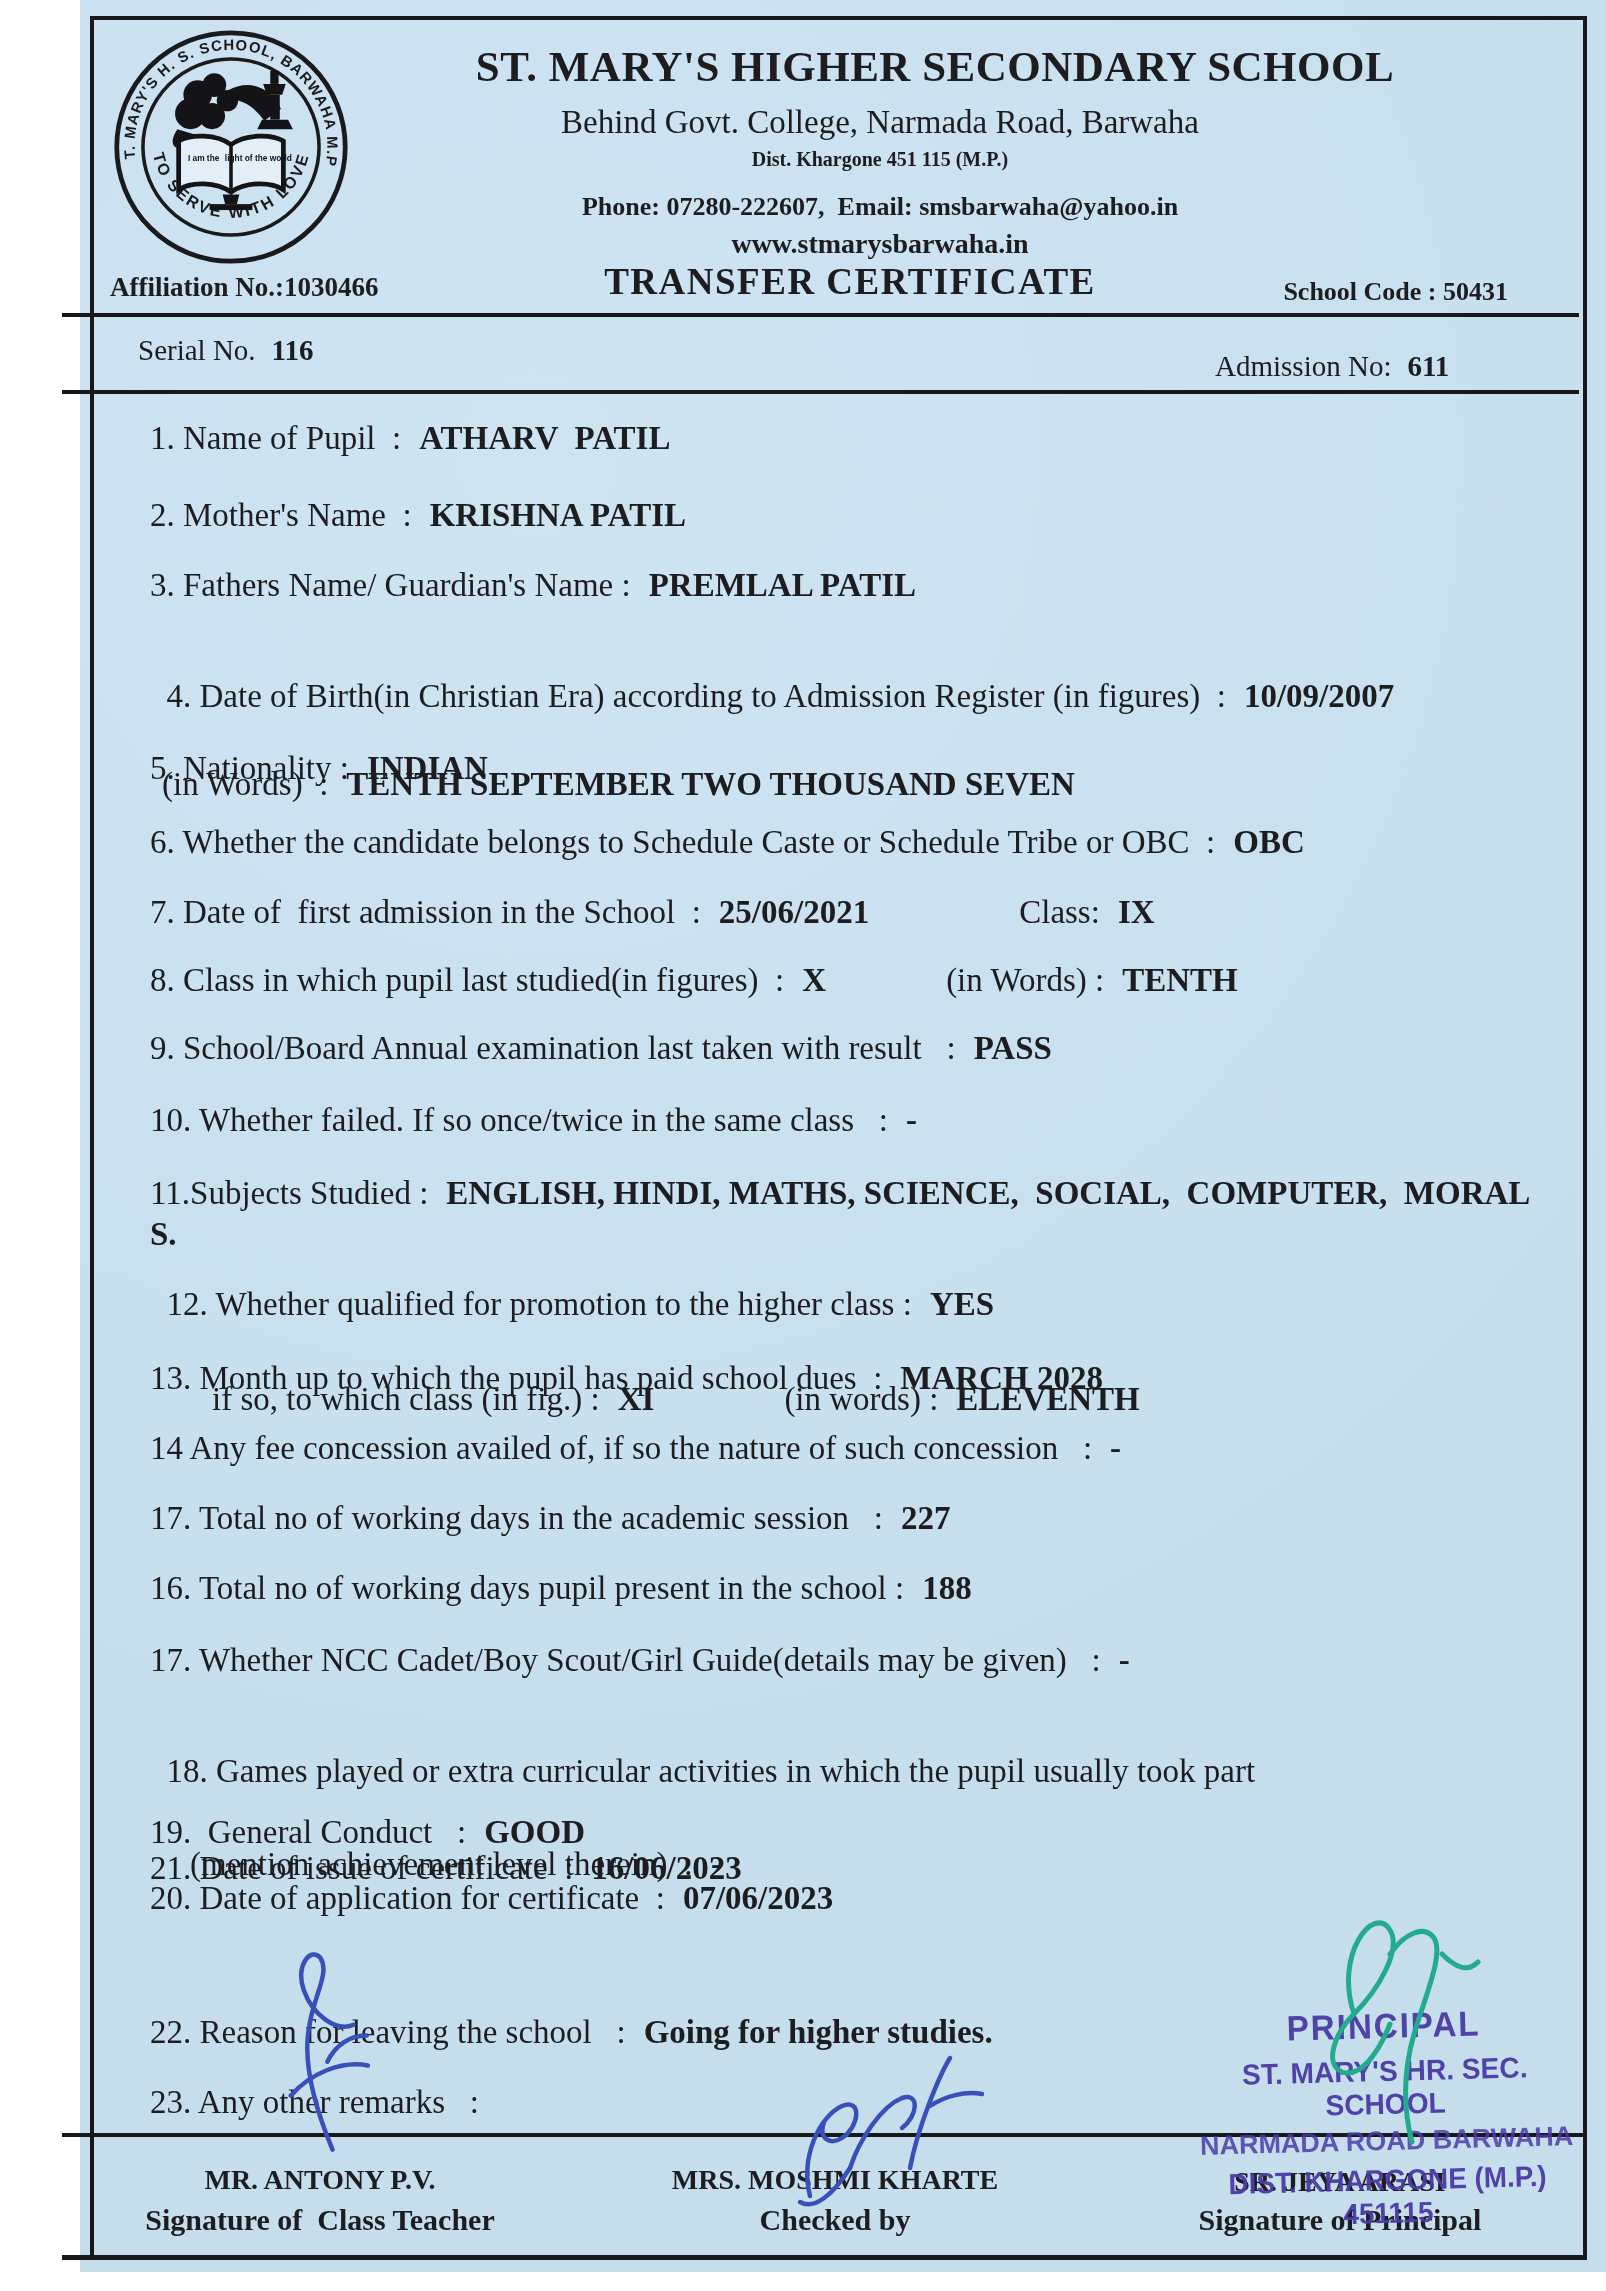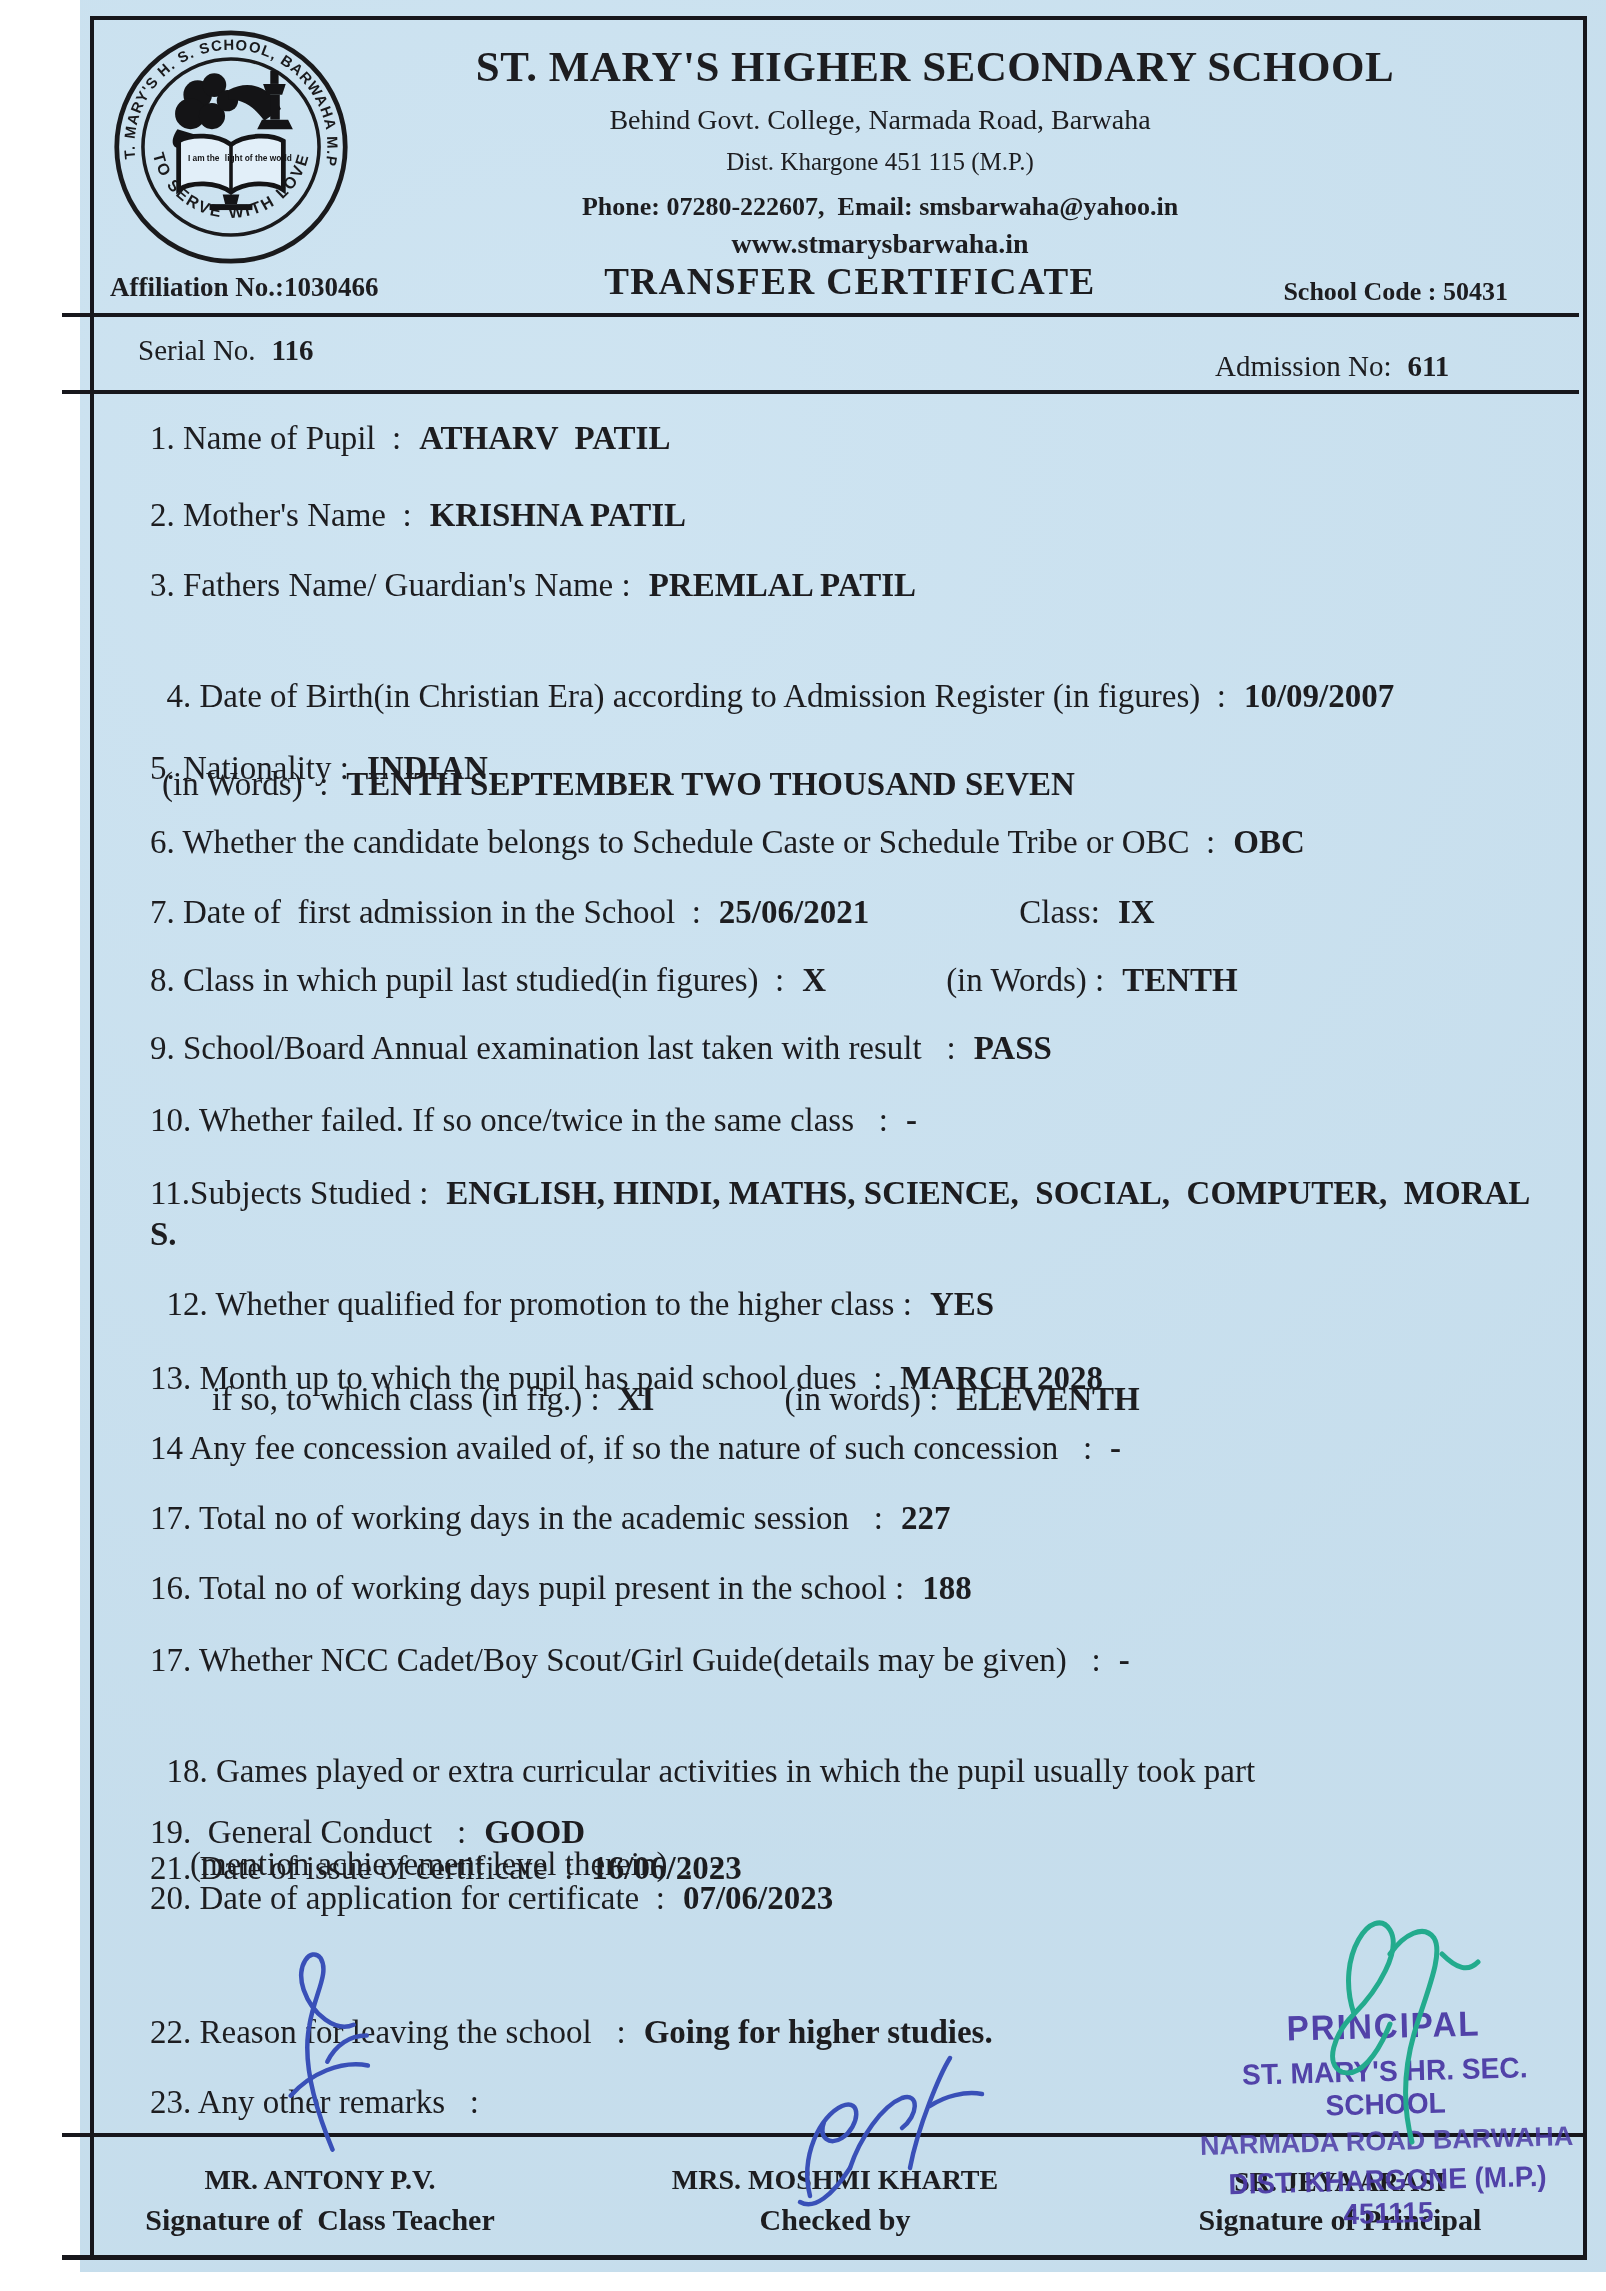--- a/index.html
+++ b/index.html
@@ -8,22 +8,22 @@
     font-family:"Liberation Serif","DejaVu Serif",serif;color:#1d1d20;overflow:hidden;
   }
   .paper{position:absolute;left:80px;top:0;width:1526px;height:2272px;background:#c9e1f0;}
   .paper:after{content:"";position:absolute;inset:0;background:
     radial-gradient(circle at 30% 20%, rgba(255,255,255,.10), rgba(0,0,0,.015) 70%);pointer-events:none;}
   .rule{position:absolute;background:#17171c;}
   .abs{position:absolute;white-space:pre-wrap;}
   .center{text-align:center;}
   
   .school-name{left:330px;top:42px;width:1210px;font-size:43px;font-weight:bold;letter-spacing:.5px;}
-  .addr1{left:280px;top:104px;width:1200px;font-size:28px;}
-  .addr2{left:280px;top:148px;width:1200px;font-size:25px;font-weight:normal;}
+  .addr1{left:280px;top:104px;width:1200px;font-size:33px;}
+  .addr2{left:280px;top:148px;width:1200px;font-size:20px;font-weight:bold;}
   .contact{left:280px;top:192px;width:1200px;font-size:26px;font-weight:bold;}
   .website{left:280px;top:228px;width:1200px;font-size:28px;font-weight:bold;}
   .affil{left:110px;top:272px;font-size:27px;font-weight:bold;}
   .doctitle{left:500px;top:260px;width:700px;font-size:37px;font-weight:bold;letter-spacing:1.5px;}
   .schoolcode{left:1240px;top:277px;width:268px;font-size:26px;font-weight:bold;text-align:right;}
   
   .serial{left:138px;top:334px;font-size:29px;}
   .admission{left:1215px;top:350px;font-size:29px;}
   .numval{font-weight:bold;margin-left:16px;}
   

